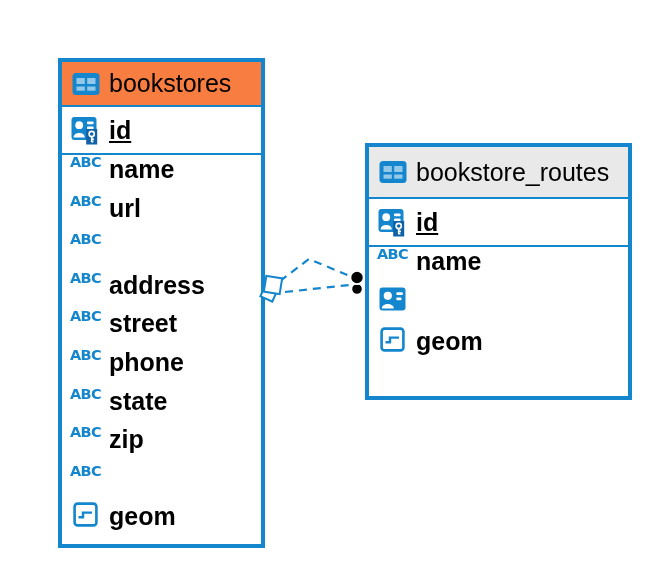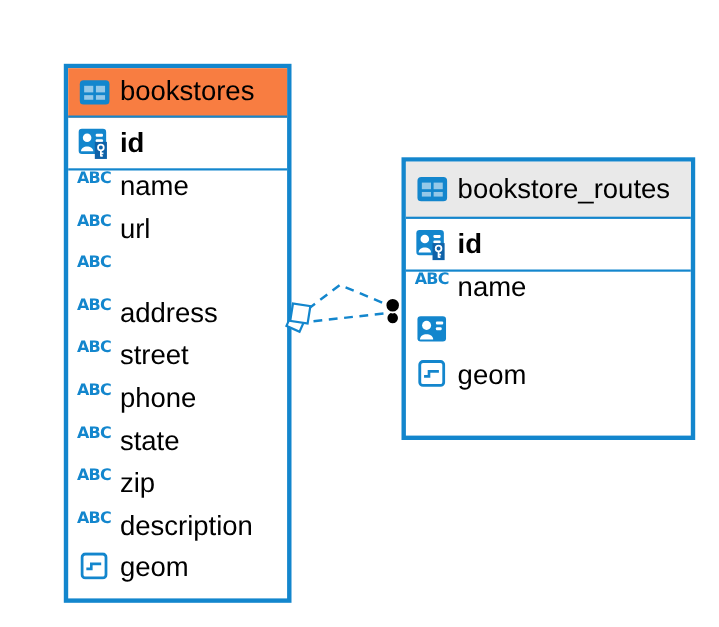--- a/index.html
+++ b/index.html
@@ -23,22 +23,22 @@
   #t2 .thead{height:52px;}
   .pkrow{
     display:flex;align-items:center;gap:5px;padding-left:5px;height:48px;
     border-bottom:2.5px solid var(--blue);flex:none;box-sizing:border-box;
   }
   .frow{display:flex;align-items:flex-start;gap:5px;padding-left:5px;flex:none;box-sizing:border-box;}
   #t1 .frow{height:38.6px;}
   #t2 .frow{height:40px;}
   .icbox{width:37px;flex:none;display:flex;align-items:center;justify-content:center;}
   .tname{font-size:25px;color:#000;white-space:nowrap;}
-  .lbl{font-size:25px;color:#000;white-space:nowrap;}
-  .pkname{font-weight:bold;}
+  .lbl{font-size:25px;color:#000;white-space:nowrap;font-weight:bold;}
+  .pkname{font-weight:bold;text-decoration:underline;}
   .abc{
     font-family:"DejaVu Sans", sans-serif;font-weight:700;font-size:14.5px;
     color:var(--blue);letter-spacing:-0.6px;line-height:1;
   }
   #rel{position:absolute;left:0;top:0;pointer-events:none;}
   .dash{stroke:var(--blue);stroke-width:2.2;stroke-dasharray:8 6;fill:none;}
   .sq{fill:#fff;stroke:var(--blue);stroke-width:2;}
   .defs-holder{position:absolute;width:0;height:0;overflow:hidden;}
 </style>
 </head>
@@ -140,21 +140,20 @@
     <div class="frow">
       <span class="icbox">
           <span class="abc">ABC</span>
         </span>
       <span class="lbl">zip</span>
     </div>
     <div class="frow">
       <span class="icbox">
           <span class="abc">ABC</span>
         </span>
-      <span class="lbl">description</span>
     </div>
     <div class="frow">
       <span class="icbox">
         <svg width="25" height="25">
             <use href="#i-geom"></use>
           </svg>
       </span>
       <span class="lbl">geom</span>
     </div>
   </div>

